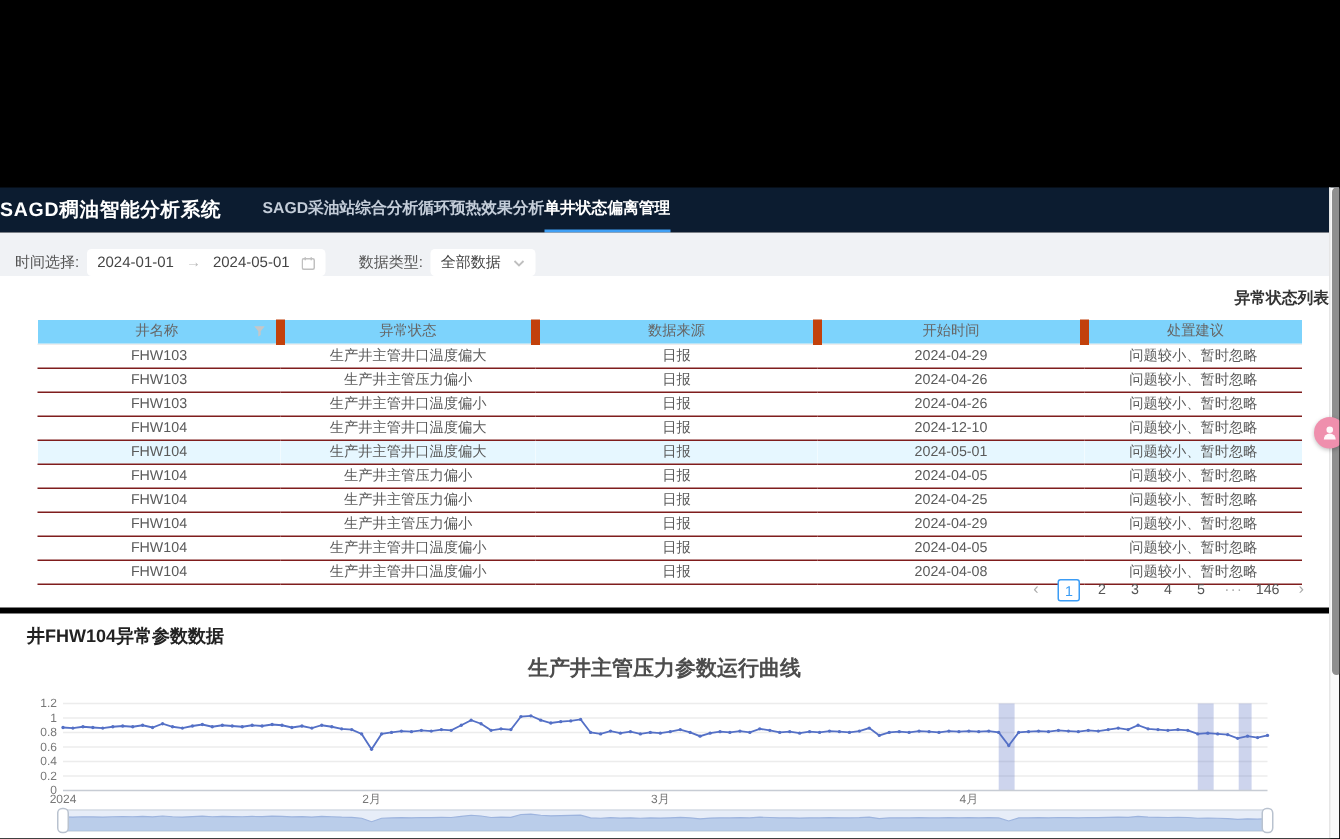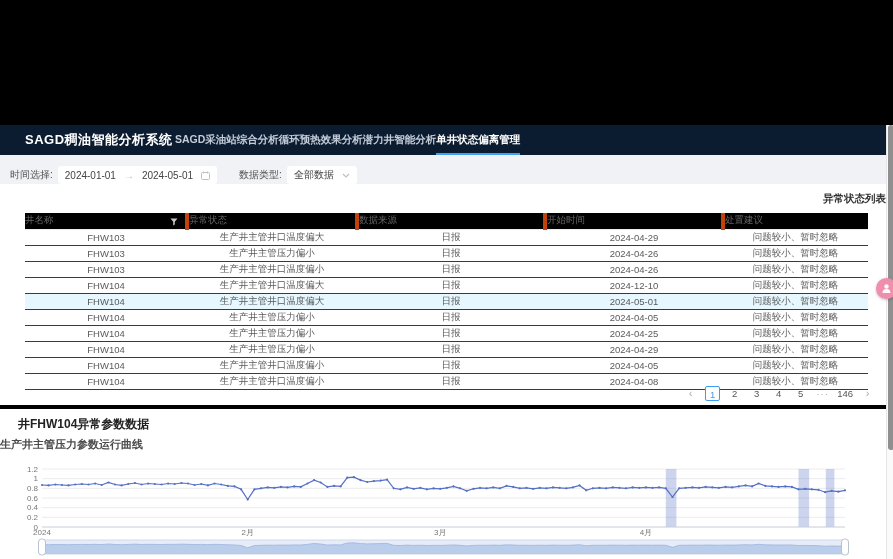--- a/index.html
+++ b/index.html
@@ -4,21 +4,21 @@
 <style>
   * { margin:0; padding:0; box-sizing:border-box; }
   html,body { background:#000; }
   body { font-family:"Liberation Sans", sans-serif; }
   .screen { position:relative; width:893px; height:559px; background:#000; overflow:hidden; }
 
   
   .app-header { position:absolute; top:125px; left:0; width:893px; height:30px;
     background:#0c1c30; display:flex; align-items:stretch; }
   .app-title { color:#fff; font-size:13px; font-weight:bold; line-height:30px;
-    padding-left:25px; width:175px; letter-spacing:.5px; }
+    width:175px; letter-spacing:.5px; }
   .tabs { display:flex; }
   .tab { color:#c3ccd8; font-size:10.5px; font-weight:bold; line-height:28px;
     border-bottom:2px solid transparent; cursor:pointer; white-space:nowrap; }
   .tab.active { color:#fff; border-bottom-color:#40a0f5; }
 
   
   .filter-bar { position:absolute; top:155px; left:0; width:886px; height:40px;
     background:#f0f2f5; display:flex; align-items:center; padding-left:10px;
     font-size:10px; color:#555; }
   .date-range { background:#fff; border-radius:3px; height:18px; display:flex;
@@ -26,41 +26,41 @@
   .date-range .arrow { color:#bbb; }
   .select-box { background:#fff; border-radius:3px; height:18px; display:flex;
     align-items:center; padding:0 7px; margin-left:5px; color:#444; gap:8px; }
   .lbl2 { margin-left:22px; }
   .icon-svg { display:inline-flex; }
 
   
   .table-card { position:absolute; top:184px; left:0; width:886px; height:221px; background:#fff; }
   .table-card h3 { text-align:right; font-size:10.5px; color:#333; font-weight:600; padding-top:8px; }
   table { border-collapse:collapse; table-layout:fixed; width:843px; margin:7px 0 0 25px; }
-  th { background:#000000; font-weight:normal; color:#666; font-size:9.5px; height:16px;
-    text-align:left; border-bottom:1px solid #ececec; position:relative; }
-  th + th { border-left:4px solid #c2410c; }
+  th { background:#7dd3fc; font-weight:normal; color:#666; font-size:9.5px; height:16px;
+    text-align:center; border-bottom:1px solid #ececec; position:relative; }
+  th + th { border-left:6px solid #c2410c; }
   td { height:16px; font-size:9.5px; color:#5a5a5a; text-align:center;
     border-bottom:1px solid #7f1d1d; overflow:hidden; white-space:nowrap; }
   tr.hl td { background:#e6f7ff; }
   .funnel { position:absolute; right:7px; top:4px; }
 
   
   .pagination { position:absolute; right:18px; top:202px; display:flex; gap:7px;
     align-items:center; font-size:9.5px; color:#555; }
   .pg { min-width:15px; height:15px; line-height:15px; text-align:center; cursor:pointer; }
   .pg.active { border:1px solid #3b9cf5; color:#3b9cf5; border-radius:2px; background:#fff; }
   .pg.arrow { color:#a9a9a9; font-size:11px; }
   .pg.dots { color:#a9a9a9; letter-spacing:1px; }
 
   
   .chart-card { position:absolute; top:409px; left:0; width:886px; height:166px; background:#fff; }
   .chart-card h3 { position:absolute; left:18px; top:7px; font-size:12px; color:#222; font-weight:bold; }
-  .chart-title { position:absolute; top:28px; left:0; width:886px; text-align:left;
-    font-size:11px; color:#4c4c4c; font-weight:600;font-family:Liberation Serif, serif; }
+  .chart-title { position:absolute; top:28px; left:0; width:886px; text-align:center;
+    font-size:14px; color:#4c4c4c; font-weight:600;font-family:Liberation Serif, serif; }
   #chart { position:absolute; left:0; top:46px; }
 
   
   .scrollbar { position:absolute; top:125px; right:0; width:7px; height:434px;
     background:#fafafa; border-left:1px solid #e6e6e6; }
   .scrollbar .thumb { position:absolute; top:0; left:0.5px; width:6px; height:325px;
     background:#8f8f8f; border-radius:3px; }
 
   
   .float-btn { position:absolute; left:876px; top:278px; width:21px; height:21px;
@@ -70,21 +70,20 @@
 </head>
 <body>
 
 <div class="screen">
 
   <header class="app-header">
     <div class="app-title">SAGD稠油智能分析系统</div>
     <nav class="tabs" id="tabs">
         <div class="tab">SAGD采油站综合分析</div>
         <div class="tab">循环预热效果分析</div>
-        <div class="tab">潜力井智能分析</div>
         <div class="tab active">单井状态偏离管理</div>
       </nav>
   </header>
 
   <div class="filter-bar">
     <span>时间选择:</span>
     <div class="date-range">
       <span>2024-01-01</span>
       <span class="arrow">→</span>
       <span>2024-05-01</span>

